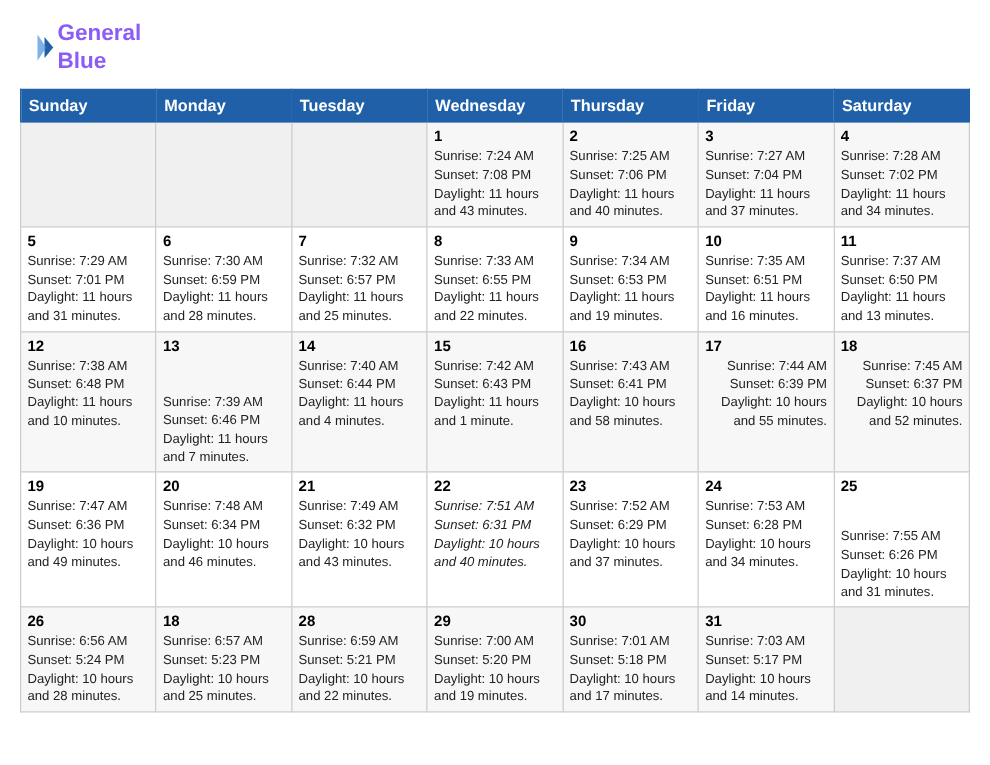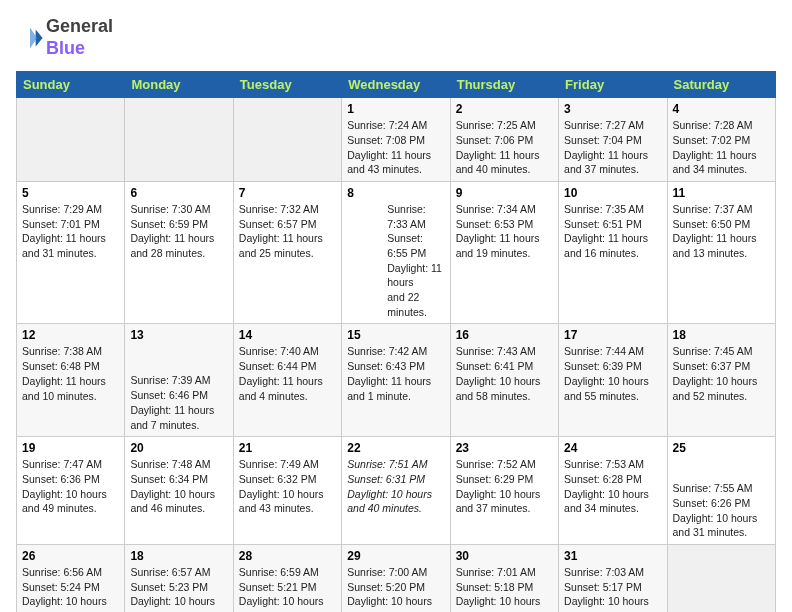--- a/index.html
+++ b/index.html
@@ -18,21 +18,21 @@
     }
     .logo {
       display: flex;
       align-items: center;
     }
     .logo-text {
       font-size: 18px;
       font-weight: bold;
       line-height: 1.2;
     }
-    .logo-general { color: #404040; }
+    .logo-general { color: #8b5cf6; }
     .logo-blue { color: #8b5cf6; }
     .logo-icon {
       width: 28px;
       height: 28px;
       margin-right: 2px;
     }
     .title-block {
       text-align: right;
     }
     .month-title {
@@ -44,21 +44,21 @@
       font-size: 15px;
       color: #444;
     }
     .calendar {
       width: 100%;
       border-collapse: collapse;
       border: 1px solid #bbb;
     }
     .calendar th {
       background-color: #2060a8;
-      color: #bef264;
+      color: #ffffff;
       font-size: 13px;
       font-weight: bold;
       padding: 5px 6px;
       text-align: left;
       border: 1px solid #2060a8;
     }
     .calendar td {
       vertical-align: top;
       padding: 4px 5px;
       font-size: 10.5px;
@@ -168,21 +168,21 @@
         </td>
         <td>
           <div class="day-num">7</div>
           <div class="day-info" style="white-space: pre-line;">Sunrise: 7:32 AM
 Sunset: 6:57 PM
 Daylight: 11 hours
 and 25 minutes.</div>
         </td>
         <td>
           <div class="day-num">8</div>
-          <div class="day-info" style="white-space: pre-line; margin-left: 40px;">Sunrise: 7:33 AM
+          <div class="day-info" style="white-space: pre-line;">Sunrise: 7:33 AM
 Sunset: 6:55 PM
 Daylight: 11 hours
 and 22 minutes.</div>
         </td>
         <td>
           <div class="day-num">9</div>
           <div class="day-info" style="white-space: pre-line;">Sunrise: 7:34 AM
 Sunset: 6:53 PM
 Daylight: 11 hours
 and 19 minutes.</div>
@@ -233,28 +233,28 @@
         </td>
         <td>
           <div class="day-num">16</div>
           <div class="day-info" style="white-space: pre-line;">Sunrise: 7:43 AM
 Sunset: 6:41 PM
 Daylight: 10 hours
 and 58 minutes.</div>
         </td>
         <td>
           <div class="day-num">17</div>
-          <div class="day-info" style="white-space: pre-line;">Sunrise: 7:44 AM
+          <div class="day-info" style="white-space: pre-line; text-align: right;">Sunrise: 7:44 AM
 Sunset: 6:39 PM
 Daylight: 10 hours
 and 55 minutes.</div>
         </td>
         <td>
           <div class="day-num">18</div>
-          <div class="day-info" style="white-space: pre-line;">Sunrise: 7:45 AM
+          <div class="day-info" style="white-space: pre-line; text-align: right;">Sunrise: 7:45 AM
 Sunset: 6:37 PM
 Daylight: 10 hours
 and 52 minutes.</div>
         </td>
       </tr>
       <tr>
         <td>
           <div class="day-num">19</div>
           <div class="day-info" style="white-space: pre-line;">Sunrise: 7:47 AM
 Sunset: 6:36 PM

